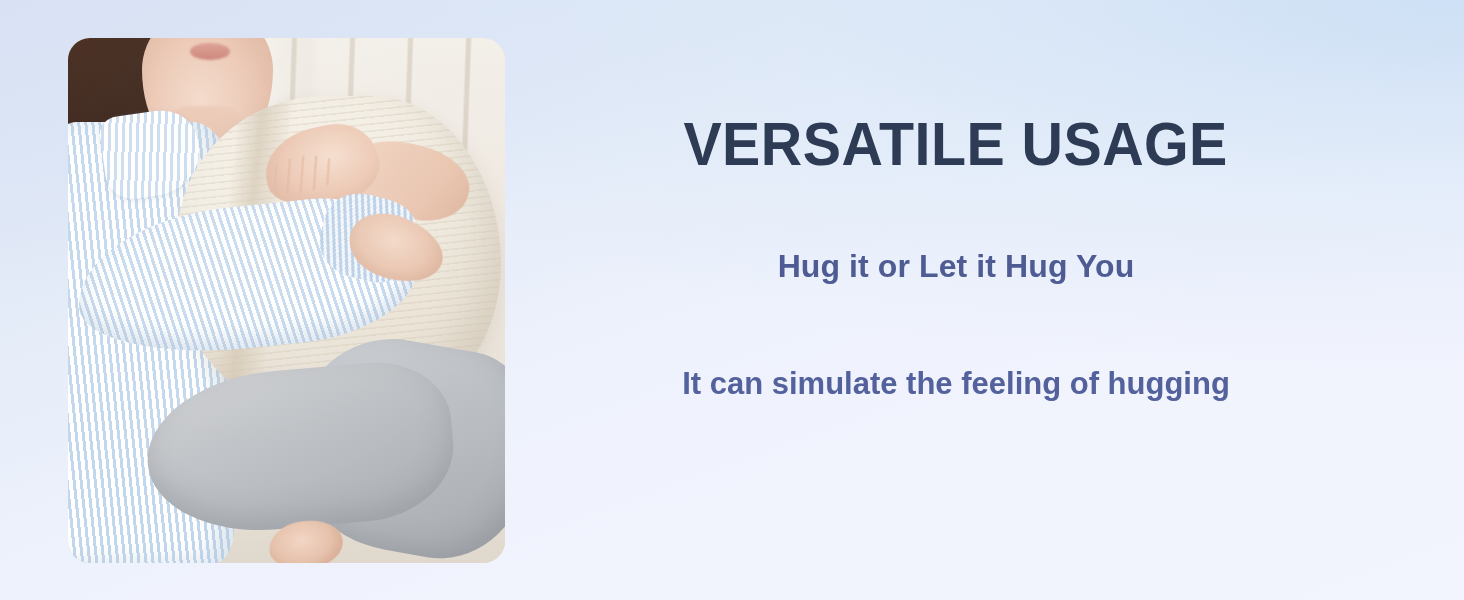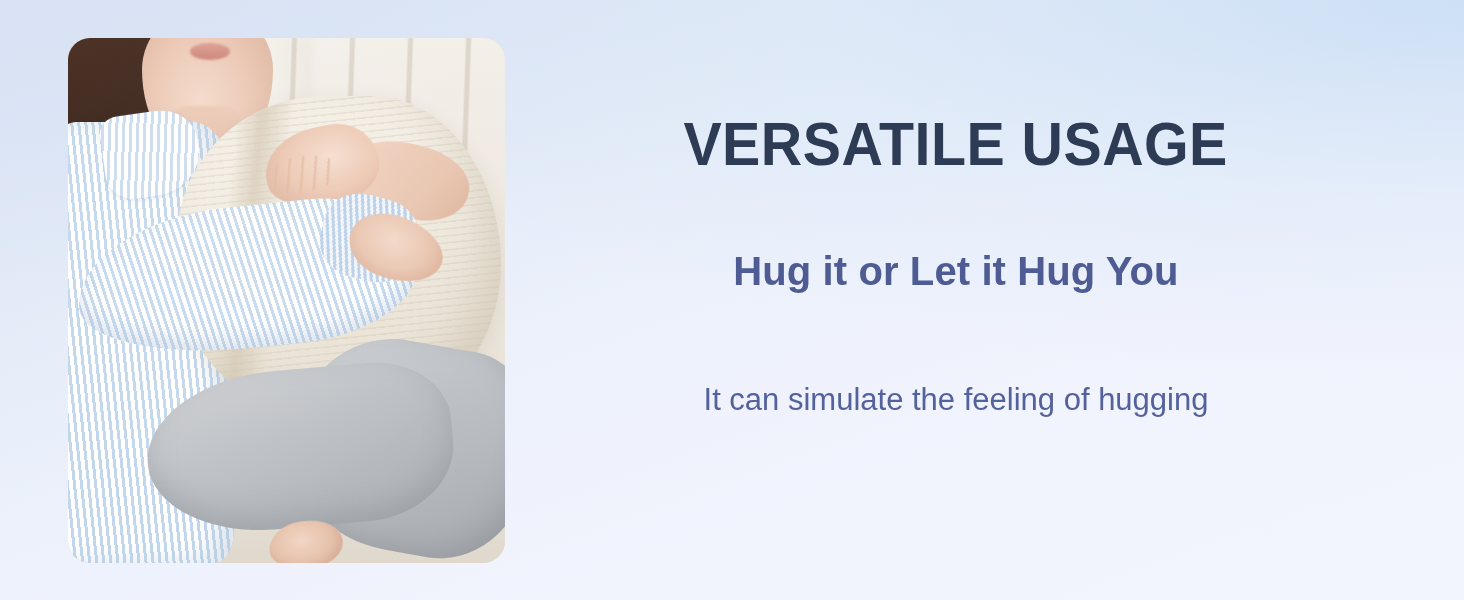--- a/index.html
+++ b/index.html
@@ -347,31 +347,31 @@
     font-size: 61px;
     font-weight: 700;
     letter-spacing: 0.5px;
     line-height: 1.05;
     color: #2e3b54;
     transform: scaleX(0.94);
     white-space: nowrap;
   }
   .subhead {
     margin-top: 30px;
-    font-size: 40px;
+    font-size: 32px;
     font-weight: 700;
     letter-spacing: 0.1px;
     line-height: 1.2;
     color: #4e5c93;
     white-space: nowrap;
   }
   .bodytext {
     margin-top: 50px;
     font-size: 31px;
-    font-weight: 400;
+    font-weight: 700;
     line-height: 1.45;
     color: #53619c;
     max-width: 660px;
   }
   .bodytext .line {
     display: block;
   }
 </style>
 </head>
 <body>

